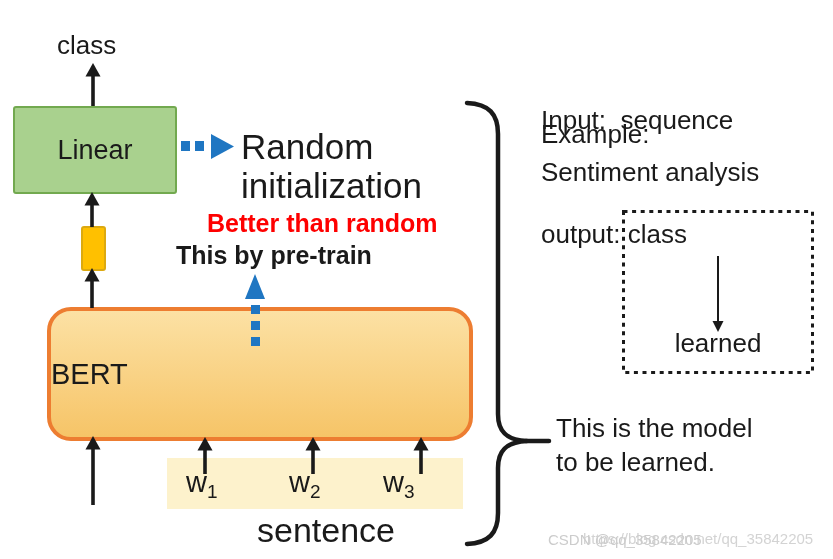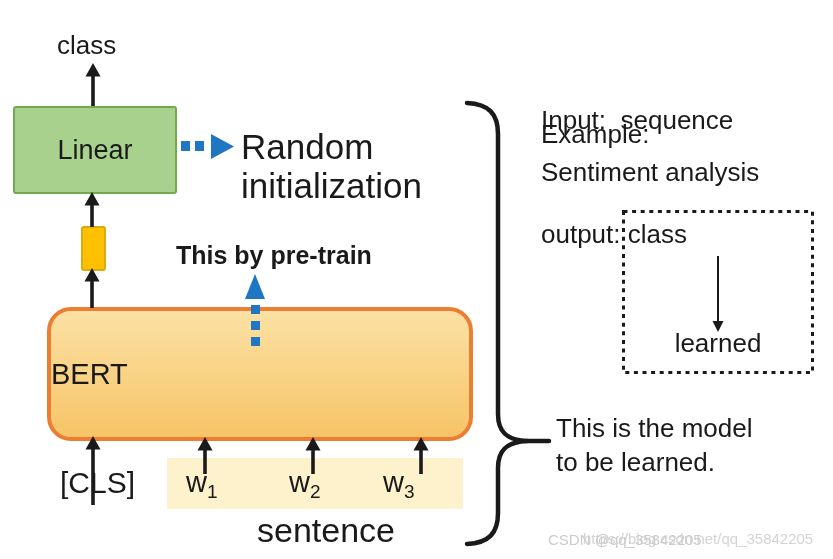--- a/index.html
+++ b/index.html
@@ -114,22 +114,22 @@
       <path class="brace" d="M 467,103 C 489,104 498,114 498,134 L 498,414 C 498,431 506,440 527,441 L 549,441"></path>
       <path class="brace" d="M 467,544 C 489,543 498,533 498,513 L 498,468 C 498,451 506,442 527,441"></path>
     </g>
   </svg>
 
   <div class="abs class-label">class</div>
   <div class="abs random-label">
     <div>Random</div>
     <div>initialization</div>
   </div>
+  <div class="abs red-label">Better than random</div>
   <div class="abs init-label">This by pre-train</div>
-  <div class="abs cls-label">[CLS]</div>
   <div class="abs token token-1"><span>w</span><span class="sub">1</span></div>
   <div class="abs token token-2"><span>w</span><span class="sub">2</span></div>
   <div class="abs token token-3"><span>w</span><span class="sub">3</span></div>
   <div class="abs sentence-label">sentence</div>
 
   <div class="abs io-block">
     <div>Input:  sequence</div>
     <div>output: class</div>
   </div>
   <div class="abs example-block">

